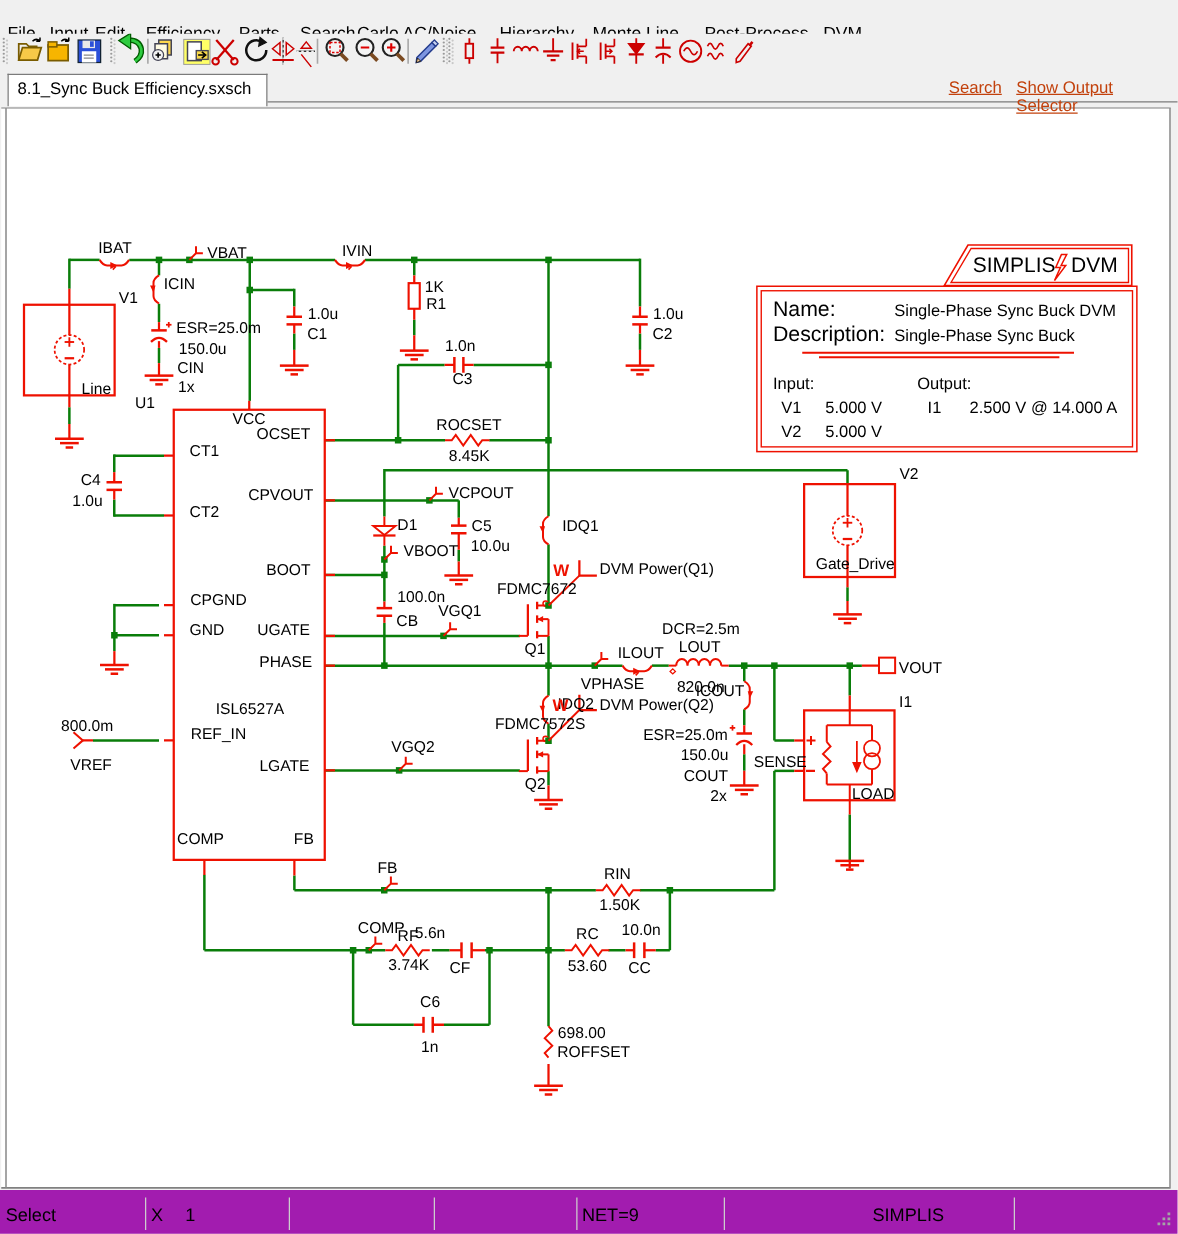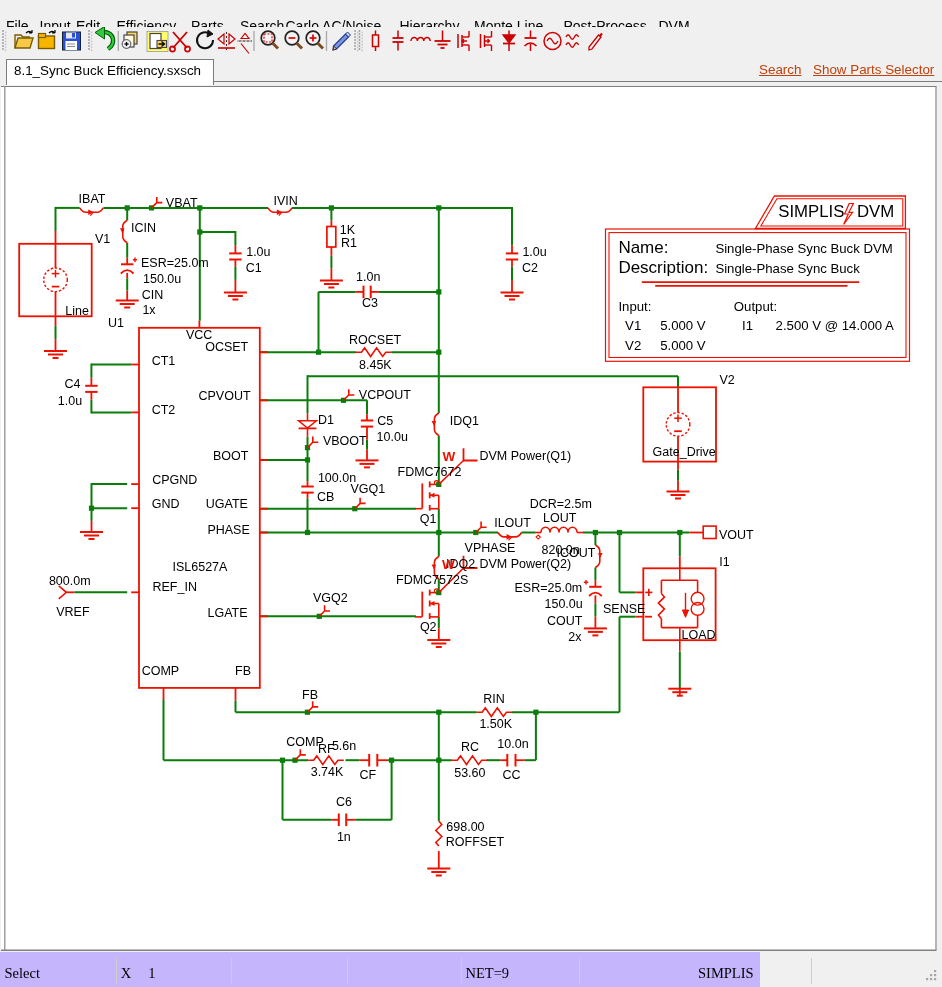--- a/index.html
+++ b/index.html
@@ -6,21 +6,21 @@
  font-family:"Liberation Sans",sans-serif;}
 #menubar{position:absolute;left:0;top:0;width:942px;height:27px;background:#f0f0f0;}
 #menubar span{position:absolute;top:18px;font-size:14px;color:#000000;}
 #tbar{position:absolute;left:0;top:27px;width:942px;height:29px;background:#f0f0f0;}
 #tabbar{position:absolute;left:0;top:56px;width:942px;height:30px;background:#f0f0f0;}
 #tab{position:absolute;left:5.5px;top:2.8px;width:208px;height:26.7px;background:#fff;
  border:1px solid #7b7b7b;border-bottom:none;font-size:13.4px;padding-left:7.5px;padding-top:3px;color:#000;}
 #tabline{position:absolute;left:213.5px;top:24.6px;width:728.5px;height:1px;background:#7b7b7b;}
 .lnk{position:absolute;top:5.5px;font-size:13.4px;color:#c2410c;text-decoration:underline;}
 #schem{position:absolute;left:0;top:0;}
-#statusbar{position:absolute;left:0;top:952px;width:760px;height:35px;background:#c4b5fd;font-family:Liberation Serif, serif;}
+#statusbar{position:absolute;left:0;top:952px;width:942px;height:35px;background:#a21caf;}
 #statusbar span{position:absolute;top:13px;font-size:14.5px;color:#000;}
 #statusbar i{position:absolute;top:6px;height:26px;width:1px;background:#cdcdcd;}
 #grip{position:absolute;left:920px;top:14px;width:20px;height:18px;}
 </style></head>
 <body>
 <svg id="schem" width="942" height="987" viewBox="0 0 942 987">
 <rect x="1" y="86" width="935.5" height="864.5" fill="#ffffff"></rect>
 <line x1="1" y1="86.2" x2="936.5" y2="86.2" stroke="#808080" stroke-width="1.4"></line>
 <line x1="1" y1="950.2" x2="936.5" y2="950.2" stroke="#808080" stroke-width="1.4"></line>
 <line x1="4.8" y1="86" x2="4.8" y2="950" stroke="#909090" stroke-width="1.3"></line>
@@ -624,21 +624,21 @@
 <path d="M566,37 q2.1,-4.5 4.2,0 q2.1,4.5 4.2,0 q2.1,-4.5 4.2,0" stroke="#cc0000" stroke-width="1.4" fill="none"></path>
 <path d="M566,45 q2.1,-4.5 4.2,0 q2.1,4.5 4.2,0 q2.1,-4.5 4.2,0" stroke="#cc0000" stroke-width="1.4" fill="none"></path>
 <path d="M589,50 l3,-1 l9,-12 l-2.5,-2 l-9.5,12 Z" stroke="#cc0000" stroke-width="1.3" fill="none"></path>
 <line x1="599.5" y1="36.5" x2="602" y2="33.5" stroke="#cc0000" stroke-width="2"></line>
     </svg>
   </div>
 <div id="tabbar">
   <div id="tab">8.1_Sync Buck Efficiency.sxsch</div>
   <div id="tabline"></div>
   <span class="lnk" style="left:759px">Search</span>
-  <span class="lnk" style="left:813px">Show Parts Selector</span>
+  <span class="lnk" style="left:813px">Show Output Selector</span>
 </div>
 <div id="statusbar">
     <span style="left:4.5px">Select</span>
     <span style="left:120.8px">X</span>
     <span style="left:148.3px">1</span>
     <span style="left:465.5px">NET=9</span>
     <span style="left:698px">SIMPLIS</span>
     <i style="left:115.5px"></i>
     <i style="left:230.5px"></i>
     <i style="left:347px"></i>

